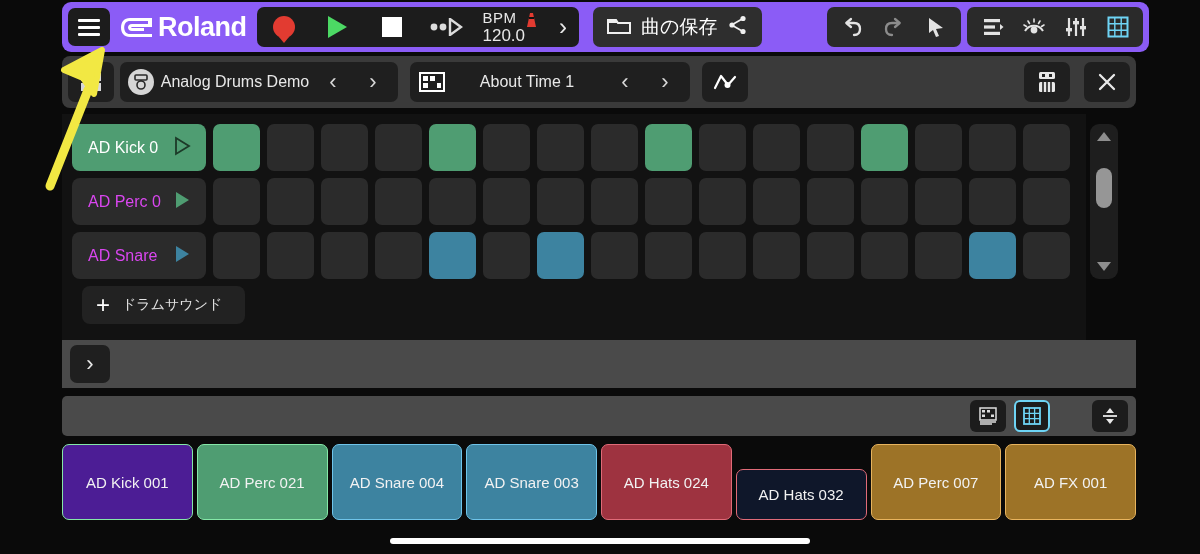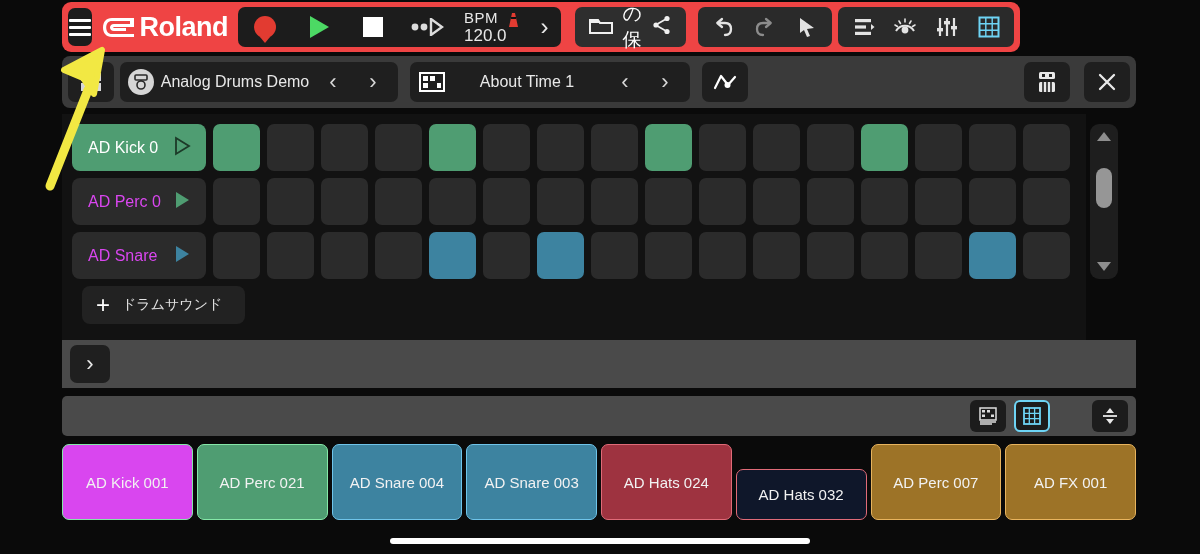--- a/index.html
+++ b/index.html
@@ -7,22 +7,22 @@
     width: 1200px; height: 554px;
     background: #000;
     font-family: "Liberation Sans", sans-serif;
     overflow: hidden;
     position: relative;
   }
   .app { position: absolute; inset: 0; background:#0a0a0a; }
 
   
   .toolbar {
-    position:absolute; left:62px; top:2px; width:958px; height:50px;
-    background:#ef4444; border-radius:9px;
+    position:absolute; left:62px; top:2px; width:1087px; height:50px;
+    background:#8b5cf6; border-radius:9px;
     display:flex; align-items:center; padding:0 6px; gap:6px;
   }
   .tb-btn {
     background:#1c1c1c; border-radius:7px; height:38px;
     display:flex; align-items:center; justify-content:center;
     color:#e8e8e8; cursor:pointer;
   }
   .hamburger { width:42px; }
   .hamburger .bars { width:22px; display:flex; flex-direction:column; gap:4px;}
   .hamburger .bars i { display:block; height:3px; background:#fff; border-radius:1px;}
@@ -456,21 +456,21 @@
     <div class="pb-btn">
       <svg width="18" height="20" viewBox="0 0 18 20">
         <path d="M9 2 L5 7 H13 Z" fill="#e8e8e8"></path>
         <path d="M9 18 L5 13 H13 Z" fill="#e8e8e8"></path>
         <path d="M2 10 H16" stroke="#e8e8e8" stroke-width="1.8"></path>
       </svg>
     </div>
   </div>
 
   <div class="pads" id="pad-row">
-      <div class="pad" style="background: #d946ef; border-color: rgb(133, 232, 168); justify-content: center;">
+      <div class="pad" style="background: #4c1d95; border-color: rgb(133, 232, 168); justify-content: center;">
         <span>AD Kick 001</span>
       </div>
       <div class="pad" style="background: rgb(79, 157, 114); border-color: rgb(133, 232, 168);">
         <span>AD Perc 021</span>
       </div>
       <div class="pad" style="background: rgb(61, 131, 160); border-color: rgb(111, 196, 234);">
         <span>AD Snare 004</span>
       </div>
       <div class="pad" style="background: rgb(61, 131, 160); border-color: rgb(111, 196, 234);">
         <span>AD Snare 003</span>

